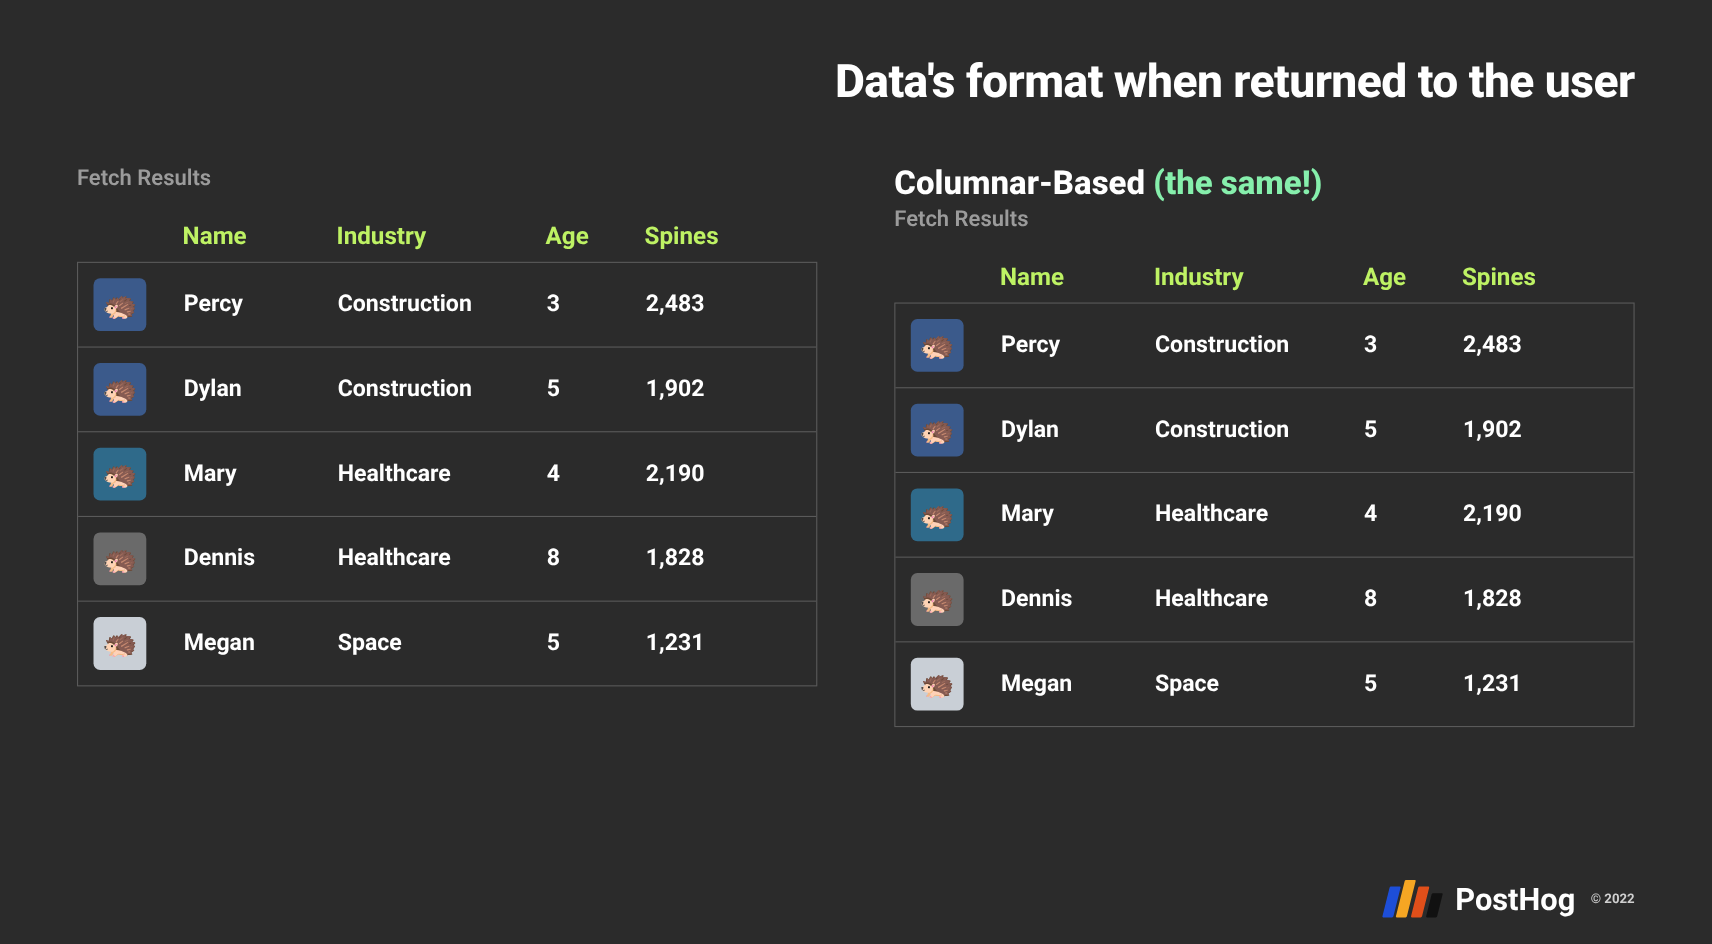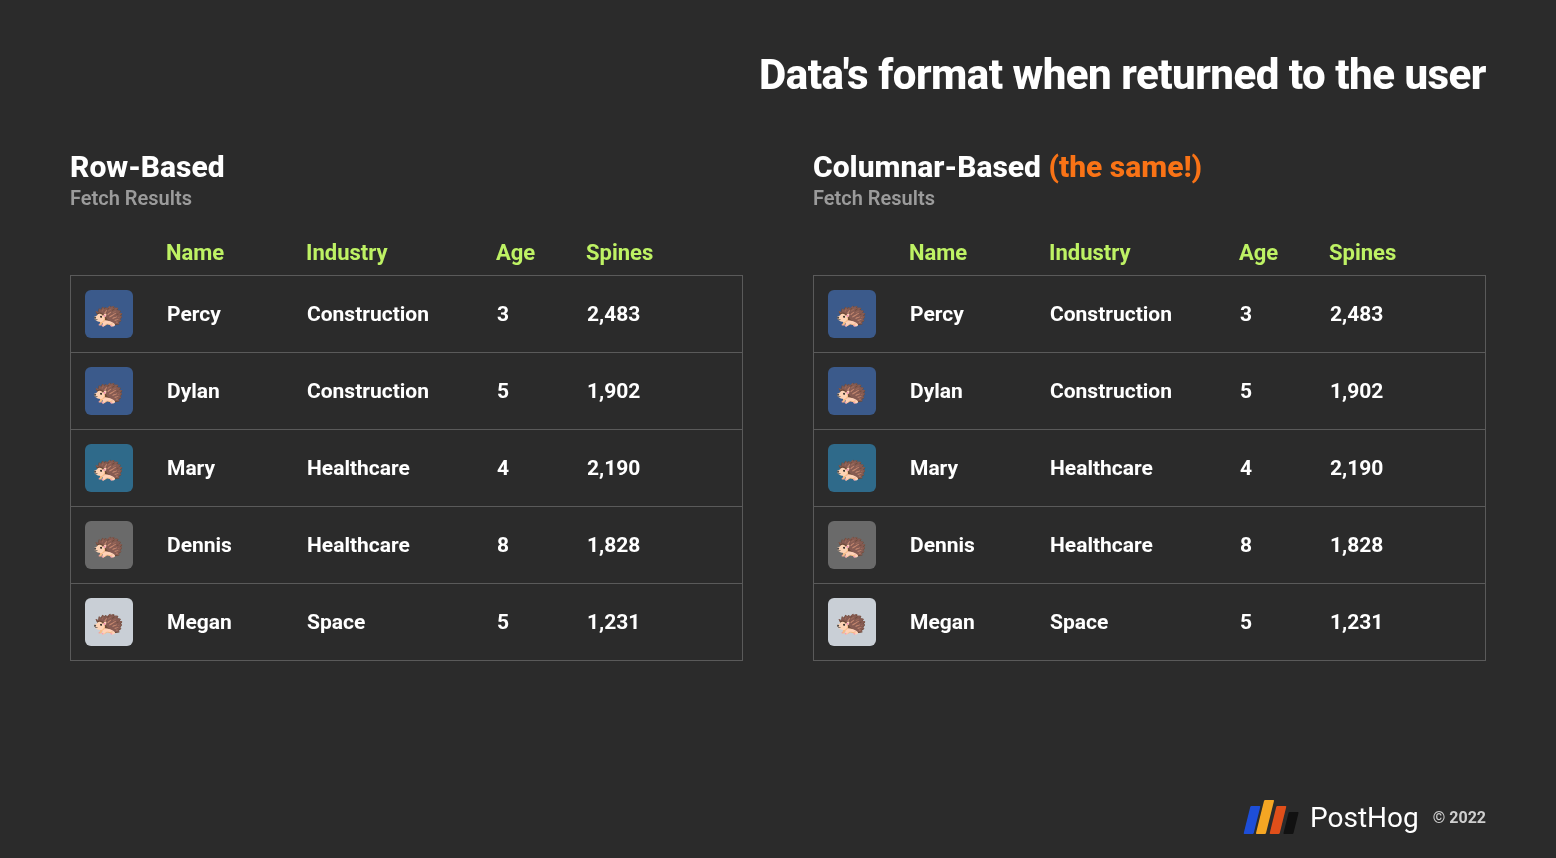--- a/index.html
+++ b/index.html
@@ -25,21 +25,21 @@
   }
   .panel {
     flex: 1;
   }
   .panel-heading {
     font-size: 30px;
     font-weight: 800;
     margin-bottom: 2px;
   }
   .panel-heading .same {
-    color: #f97316;
+    color: #86efac;
     font-weight: 800;
   }
   .panel-sub {
     color: #9b9b9b;
     font-size: 20px;
     font-weight: 600;
     margin-bottom: 30px;
   }
   .tbl {
     width: 100%;
@@ -87,37 +87,36 @@
     align-items: flex-end;
     gap: 3px;
   }
   .stripe {
     width: 10px;
     transform: skewX(-14deg);
     border-radius: 1px;
   }
   .logo-text {
     font-size: 28px;
-    font-weight: 400;
+    font-weight: 700;
   }
   .copyright {
     color: #cfcfcf;
-    font-size: 16px;
+    font-size: 12px;
     font-weight: 700;
   }
 </style>
 </head>
 <body>
 
 <h1 class="title">Data's format when returned to the user</h1>
 
 <div class="panels">
 
   <div class="panel">
-    <div class="panel-heading">Row-Based</div>
     <div class="panel-sub">Fetch Results</div>
     <div class="tbl">
       <div class="tbl-head">
         <div></div>
         <div>Name</div>
         <div>Industry</div>
         <div>Age</div>
         <div>Spines</div>
       </div>
       <div class="tbl-body">

